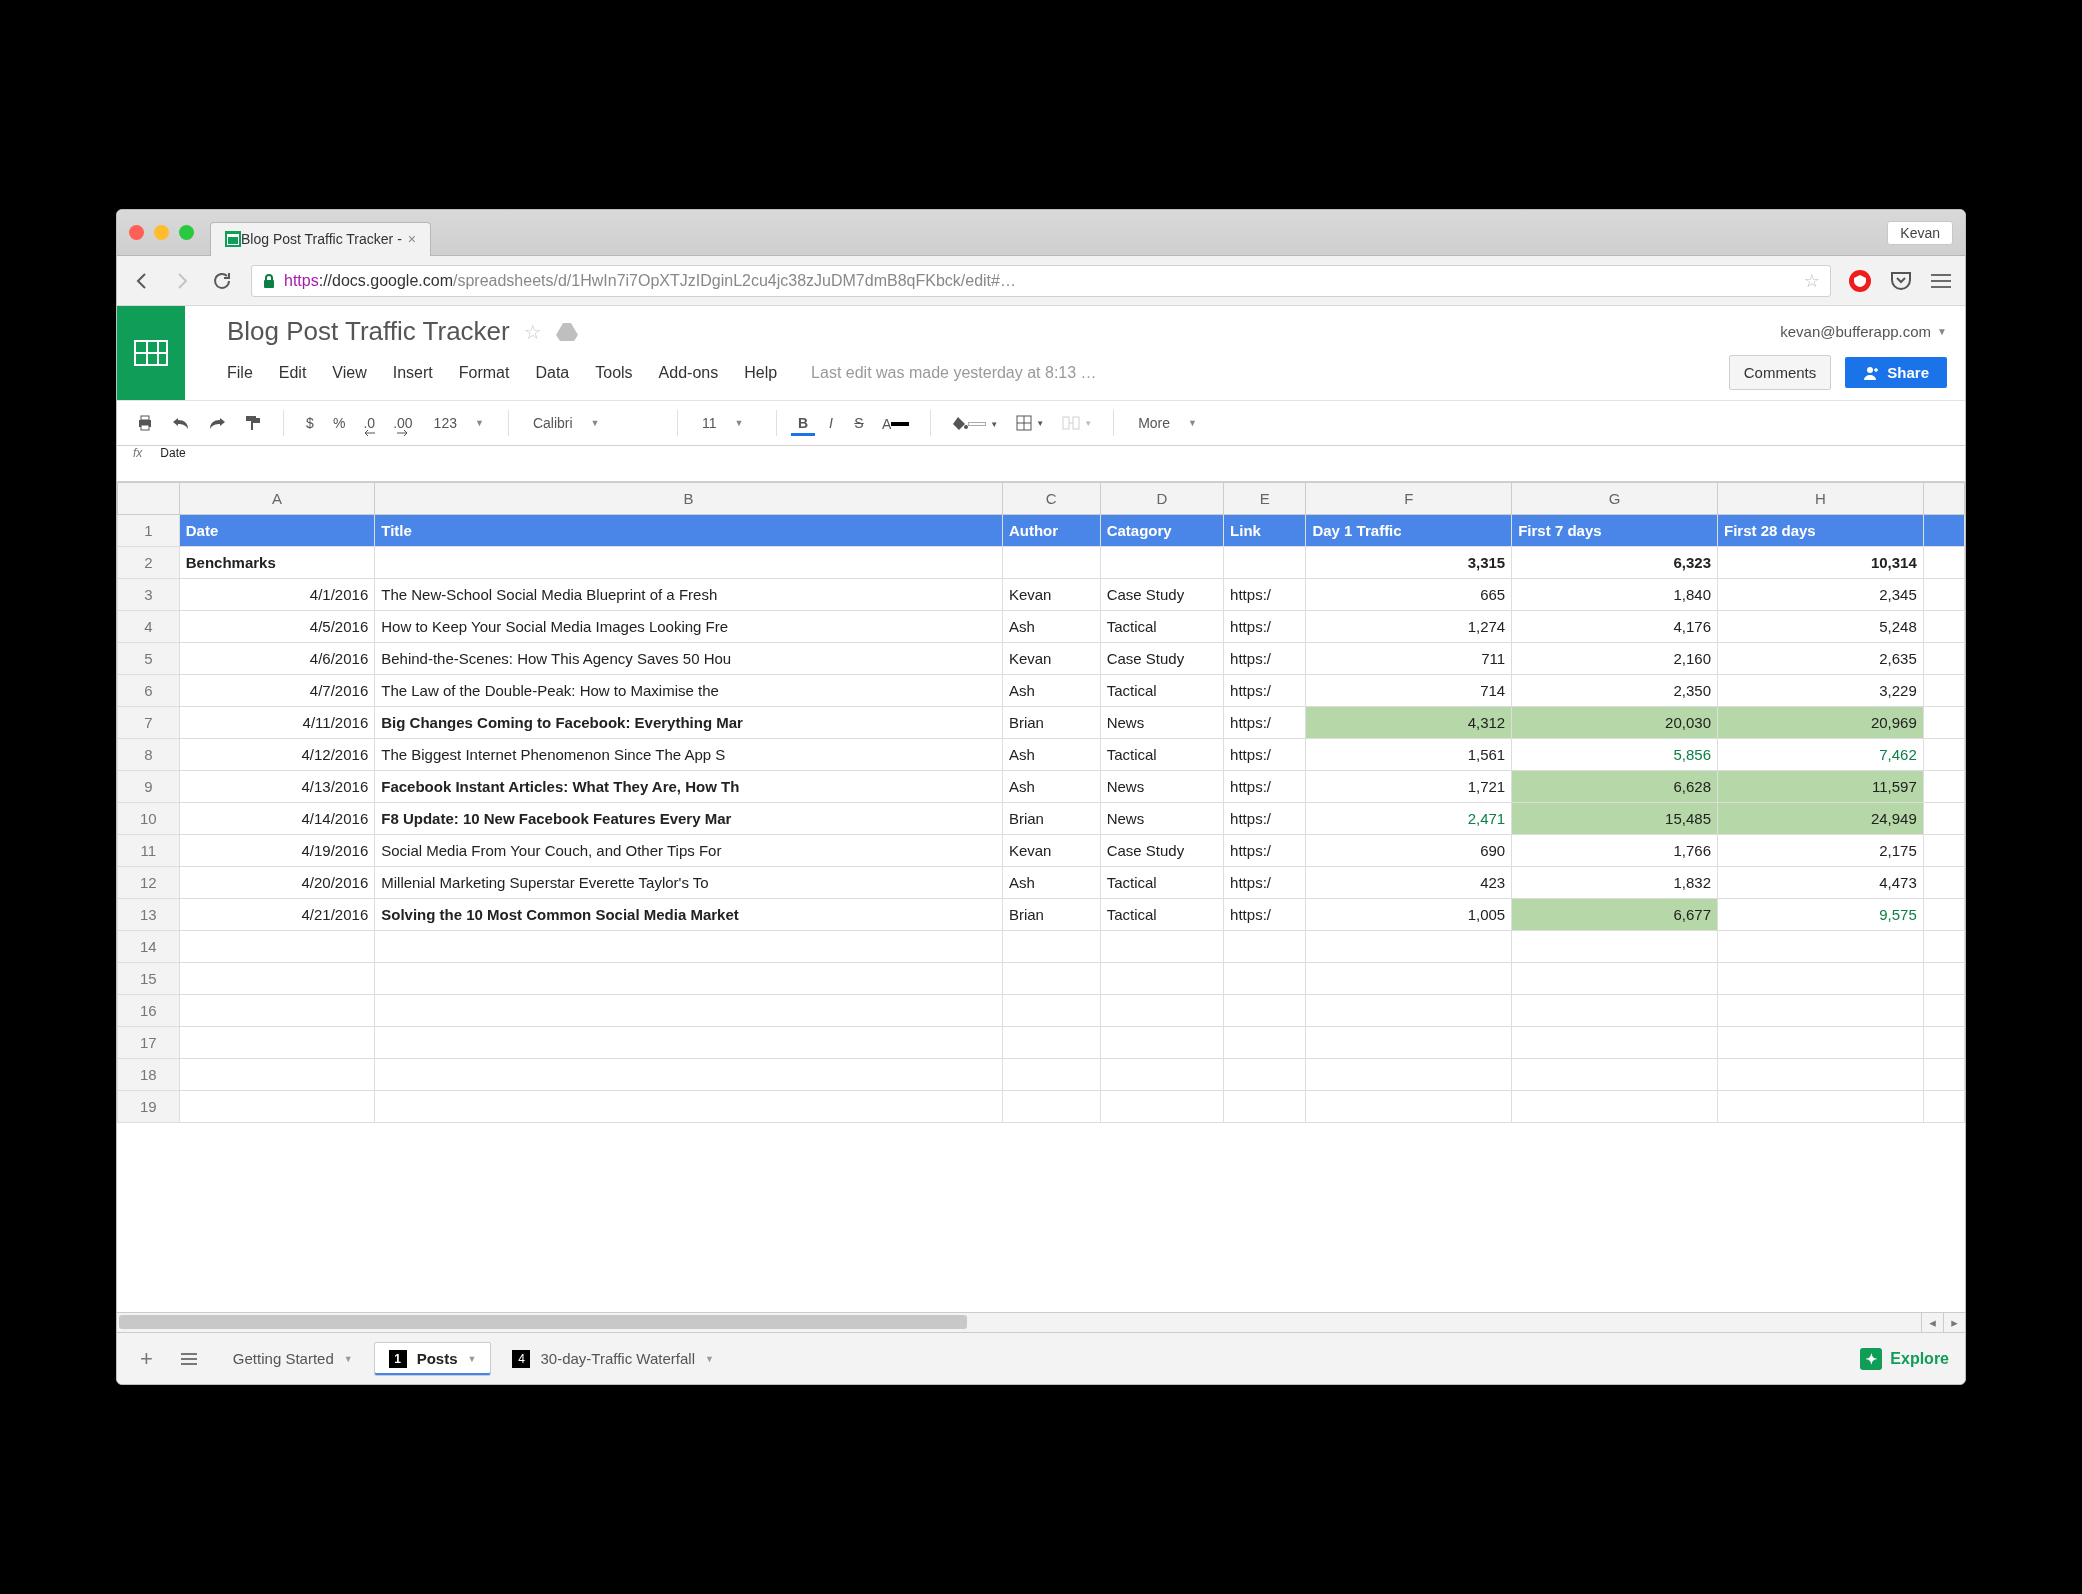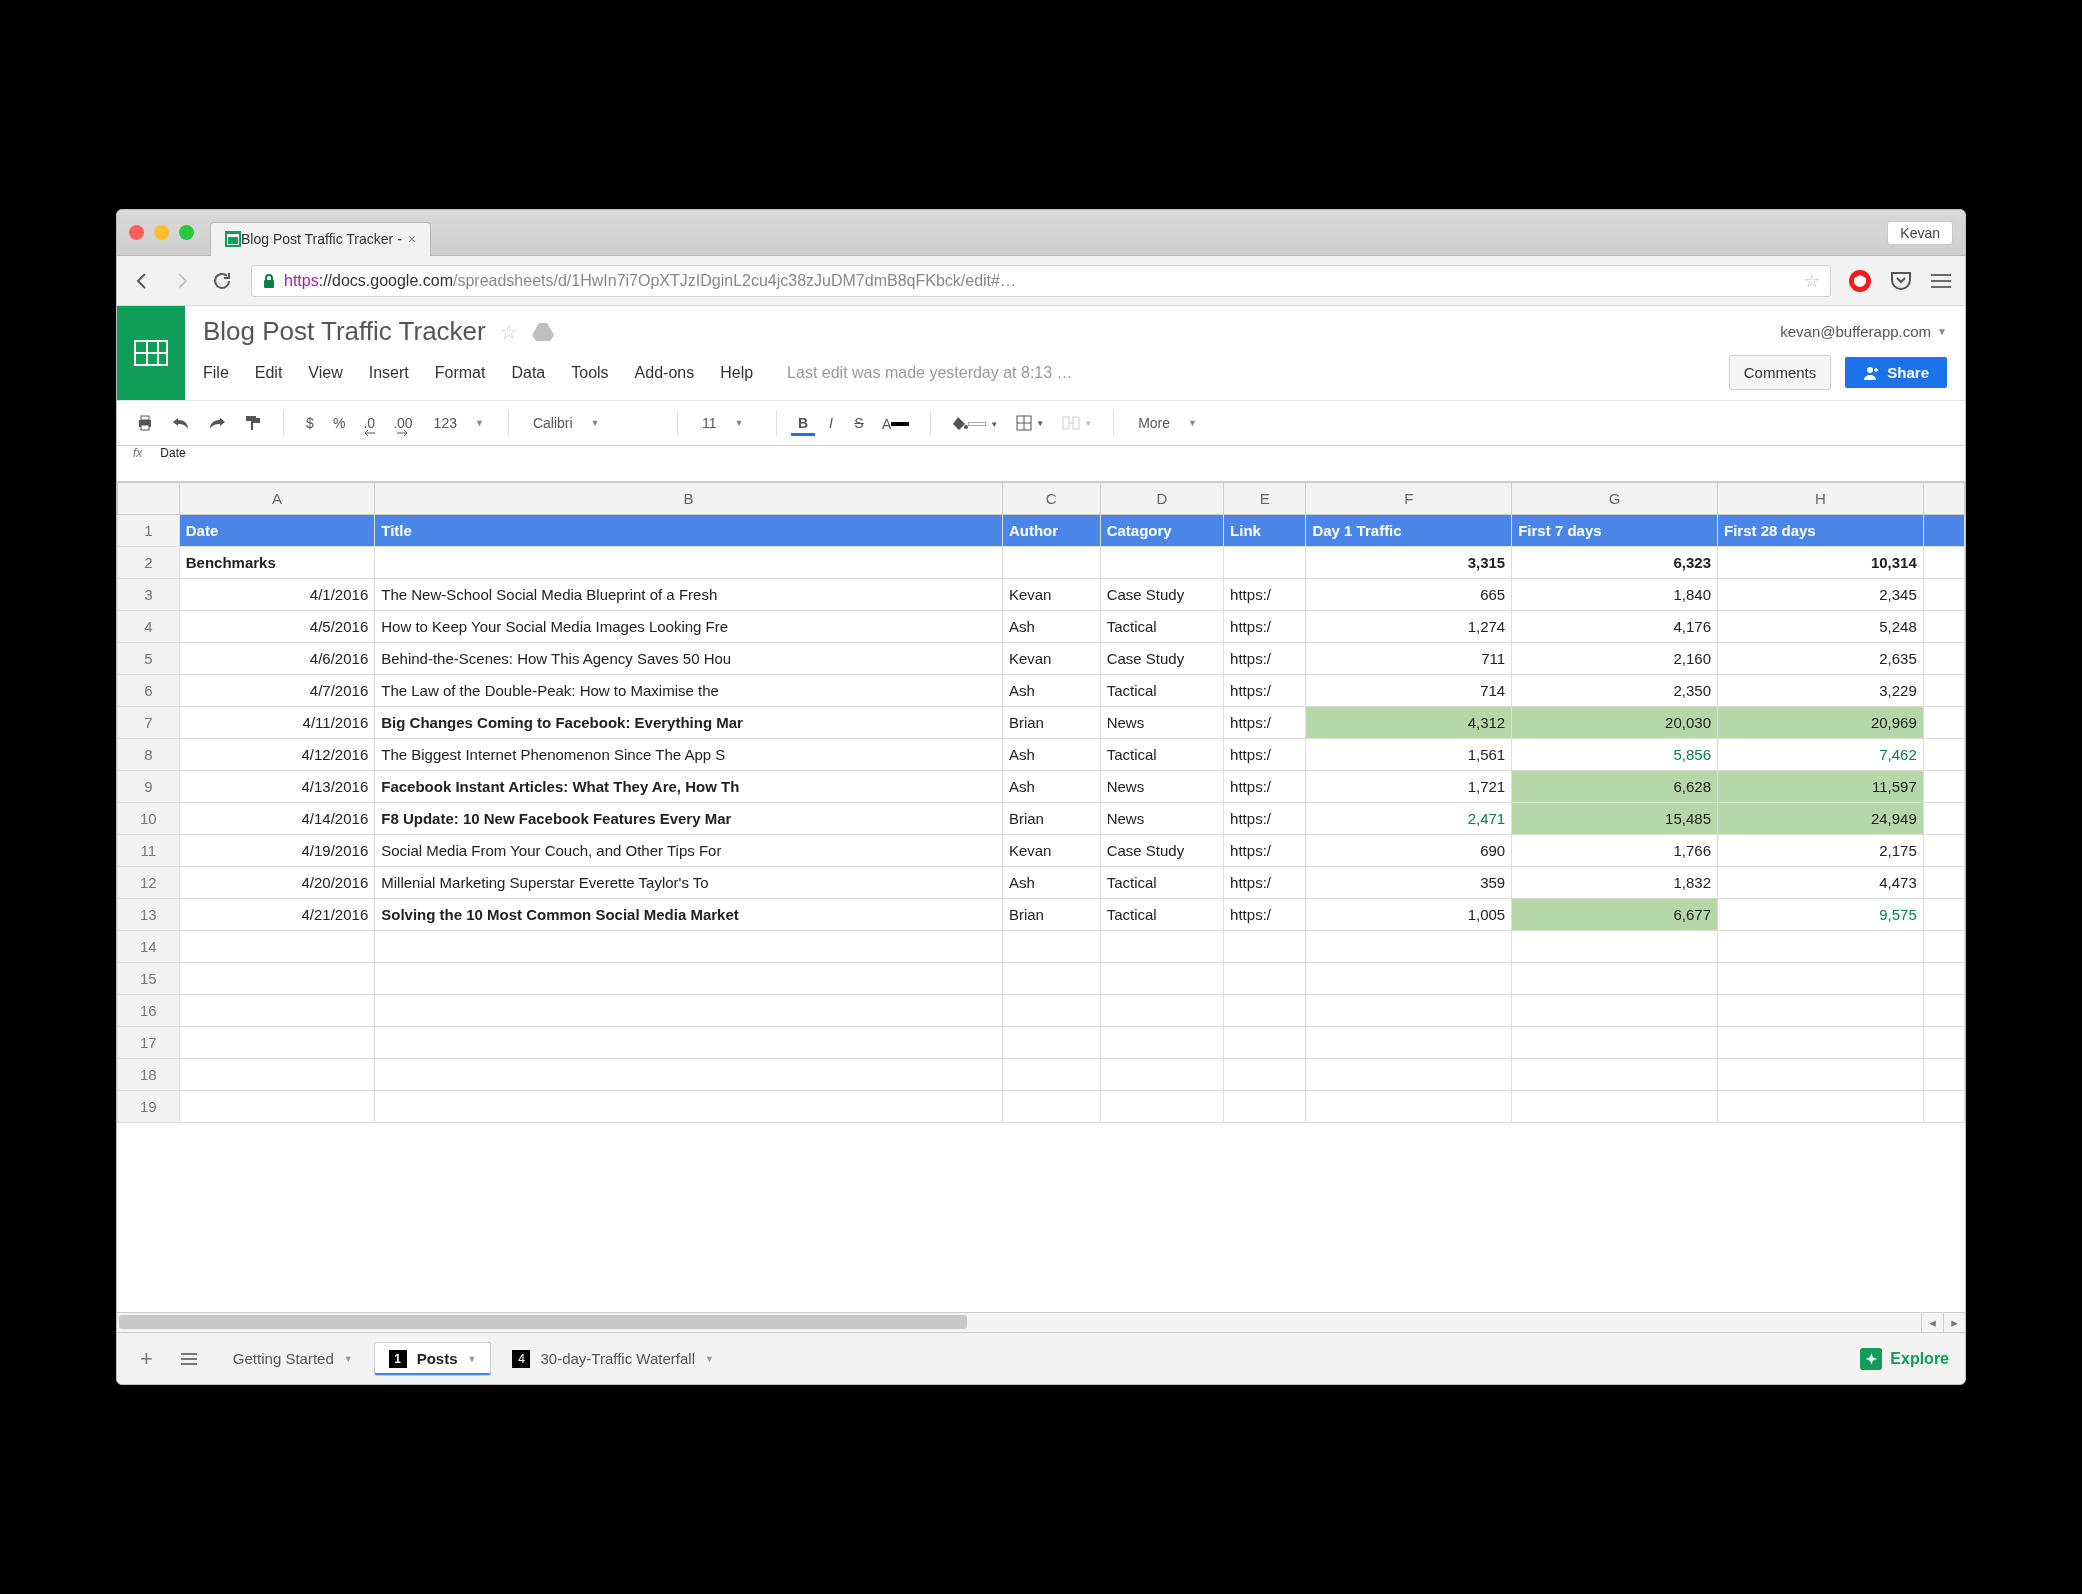--- a/index.html
+++ b/index.html
@@ -58,21 +58,21 @@
   .lock { color:#0b8043; margin-right:8px; font-size:15px;}
   .url-scheme{color:#a21caf;}
   .url-dim{color:#888;}
   .star{ color:#bdbdbd; margin-left:auto; font-size:18px;}
   .ext-ico{ width:22px; height:22px; border-radius:50%; }
   .adblock{ background:#ef1c1c; color:#fff; display:flex;align-items:center;justify-content:center; font-weight:bold;}
   .pocket{ width:24px;height:22px; display:flex;align-items:center;justify-content:center; color:#555;}
   .hamburger{ width:20px; display:flex; flex-direction:column; gap:4px;}
   .hamburger span{height:2px;background:#6b6b6b;}
   
-  .docs-head { display:flex; }
+  .docs-head { display:flex;gap:24px; }
   .docs-logo {
     width:68px; background:#0f9d58; display:flex; align-items:center; justify-content:center;
   }
   .docs-logo-inner{ width:34px;height:26px;border:2px solid #fff; position:relative;}
   .docs-logo-inner::before,.docs-logo-inner::after{content:"";position:absolute;background:#fff;}
   .docs-logo-inner::before{left:0;right:0;top:50%;height:2px;transform:translateY(-1px);}
   .docs-logo-inner::after{top:0;bottom:0;left:33%;width:2px; box-shadow: 11px 0 0 #fff;}
   .docs-main{flex:1; padding:10px 18px 0 18px;}
   .title-row{display:flex; align-items:center; gap:14px;}
   .doc-title{font-size:26px; color:#555;}
@@ -505,21 +505,21 @@
             <td class="num ">2,175</td>
             <td></td>
           </tr>
           <tr>
             <td class="rownum">12</td>
             <td class="date">4/20/2016</td>
             <td class="">Millenial Marketing Superstar Everette Taylor's To</td>
             <td>Ash</td>
             <td>Tactical</td>
             <td>https:/</td>
-            <td class="num ">359</td>
+            <td class="num ">423</td>
             <td class="num ">1,832</td>
             <td class="num ">4,473</td>
             <td></td>
           </tr>
           <tr>
             <td class="rownum">13</td>
             <td class="date">4/21/2016</td>
             <td class="bold-row">Solving the 10 Most Common Social Media Market</td>
             <td>Brian</td>
             <td>Tactical</td>

